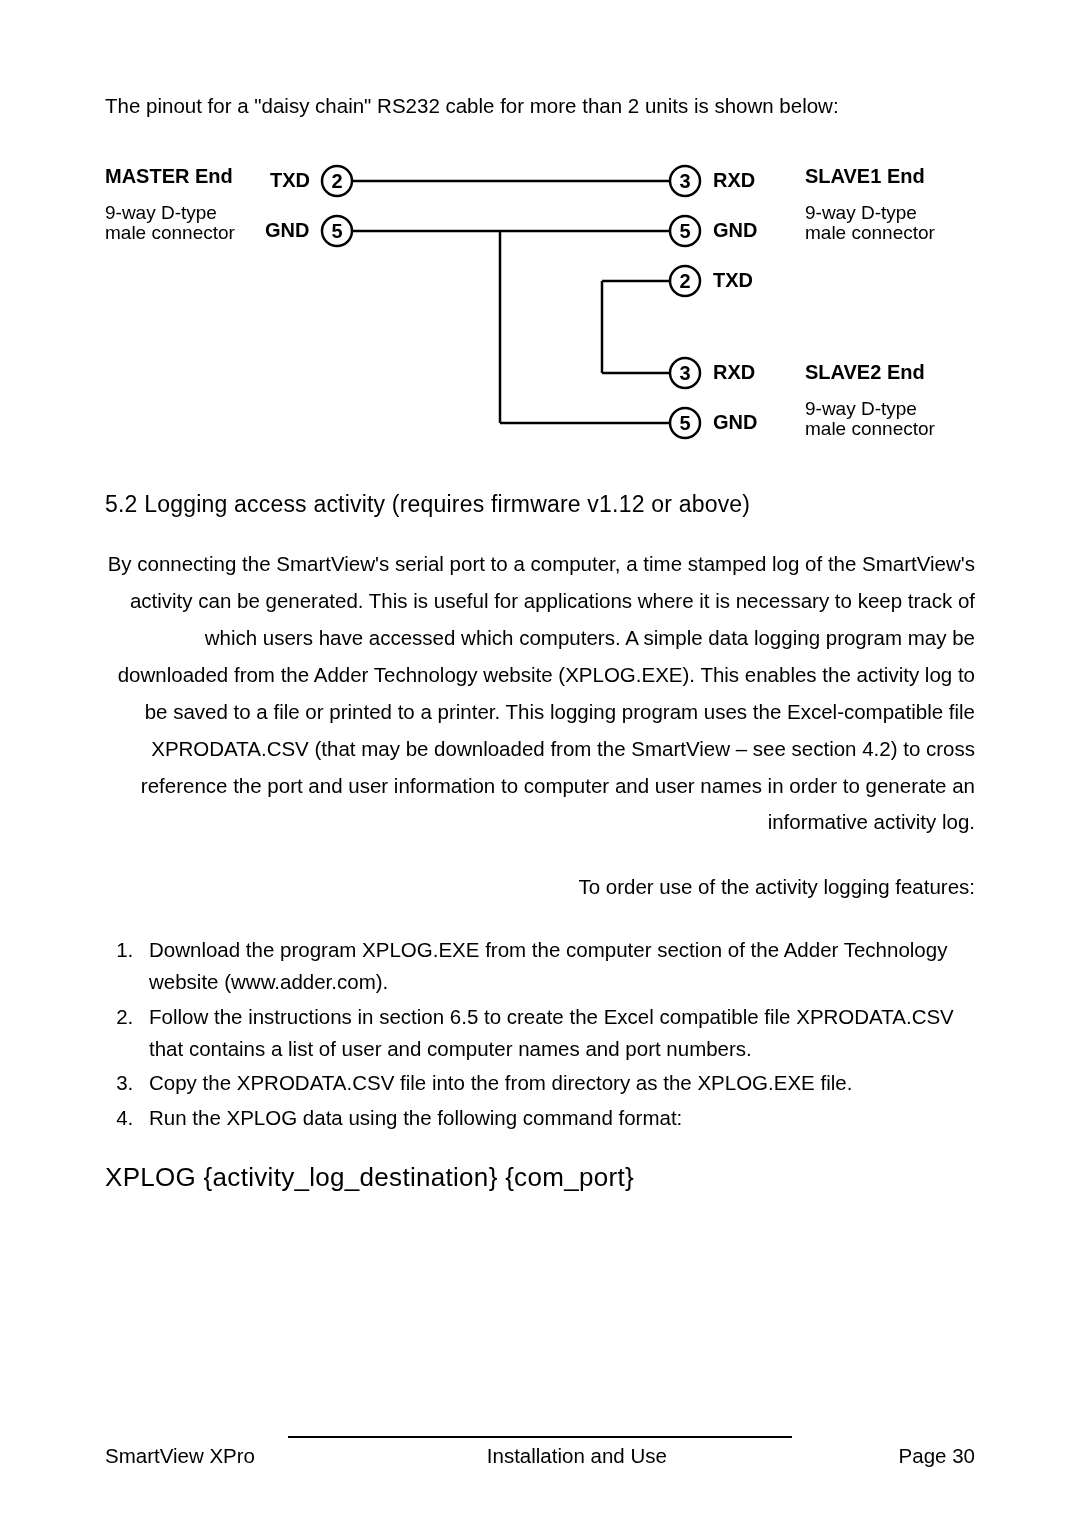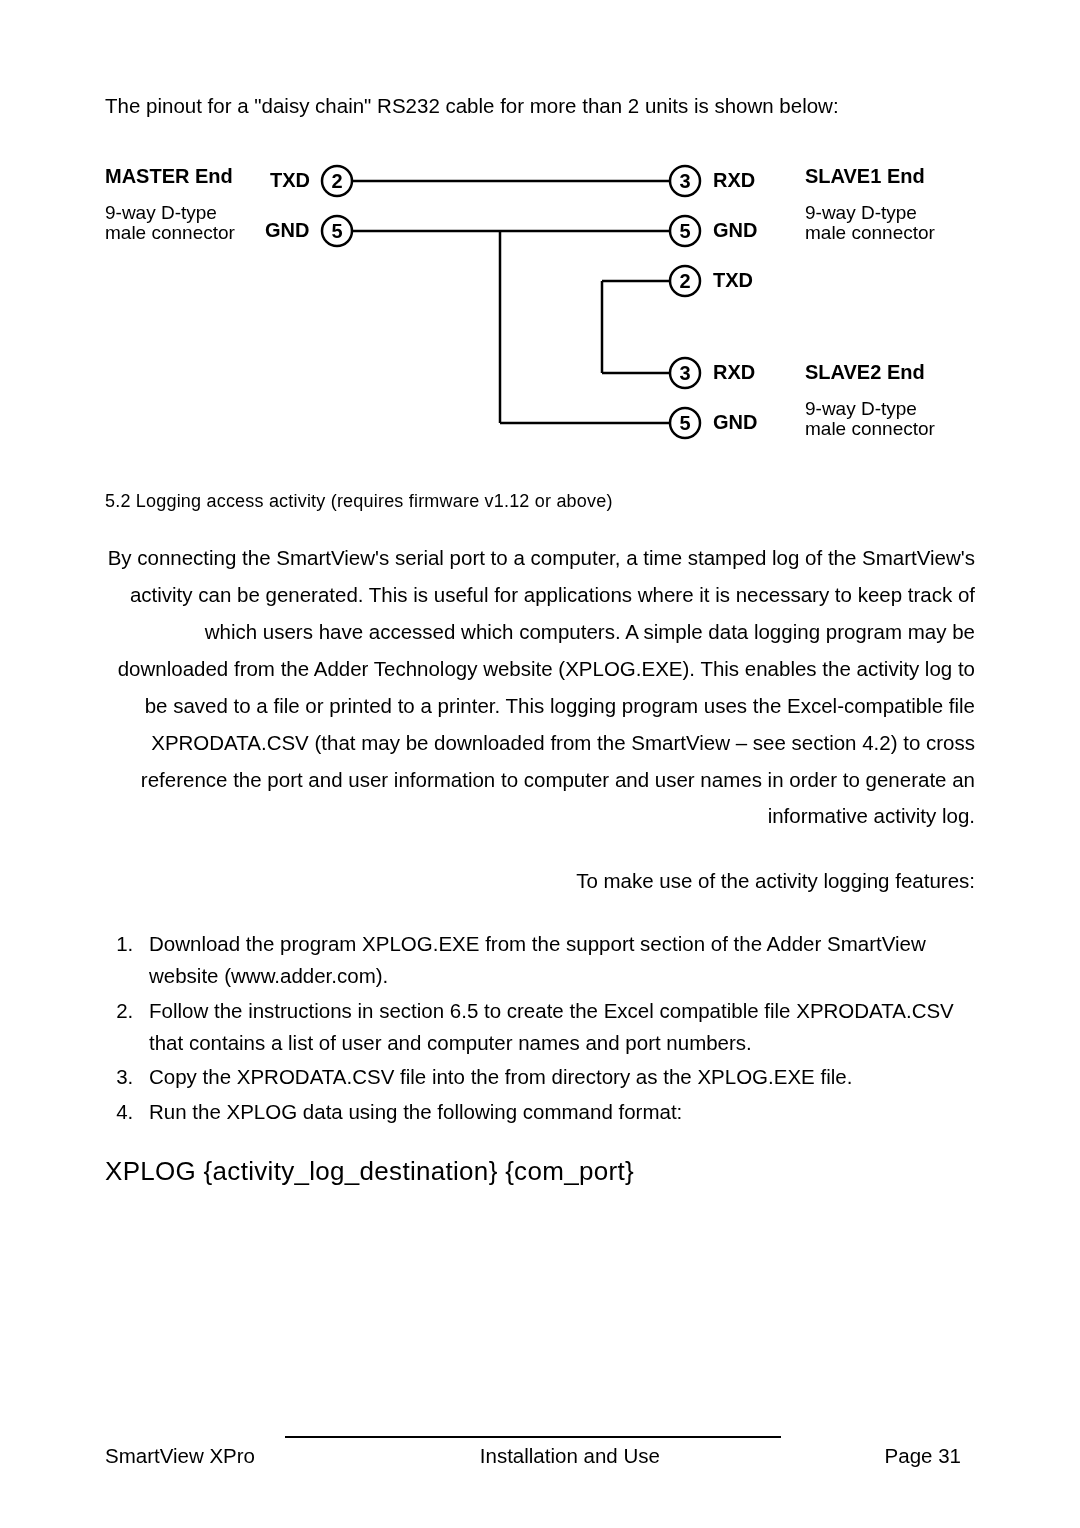--- a/index.html
+++ b/index.html
@@ -24,21 +24,21 @@
   .diagram {
     width: 870px;
     height: 300px;
     position: relative;
     margin-bottom: 40px;
   }
   .diagram text {
     font-family: Arial, Helvetica, sans-serif;
   }
   .section-title {
-    font-size: 18px;
+    font-size: 23px;
     font-weight: normal;
     letter-spacing: 0.2px;
     margin: 25px 0 28px 0;
   }
   .body-text {
     font-size: 20.5px;
     line-height: 1.8;
     margin-bottom: 28px;
     text-align: right;
   }
@@ -52,21 +52,21 @@
     padding-left: 10px;
     margin-bottom: 3px;
   }
   .cmd {
     font-size: 26px;
     letter-spacing: 0.3px;
   }
   .footer {
     position: absolute;
     left: 105px;
-    right: 119px;
+    right: 105px;
     bottom: 60px;
   }
   .footer-line {
     border-top: 2px solid #000;
     width: 58%;
     margin: 0 auto 6px auto;
   }
   .footer-row {
     display: flex;
     justify-content: space-between;
@@ -132,32 +132,32 @@
       <line x1="565" y1="130" x2="497" y2="130" stroke="#000" stroke-width="2.5"></line>
       <line x1="497" y1="130" x2="497" y2="222" stroke="#000" stroke-width="2.5"></line>
       <line x1="497" y1="222" x2="565" y2="222" stroke="#000" stroke-width="2.5"></line>
     </svg>
   </div>
 
   <h2 class="section-title">5.2 Logging access activity (requires firmware v1.12 or above)</h2>
 
   <p class="body-text">By connecting the SmartView's serial port to a computer, a time stamped log of the SmartView's activity can be generated. This is useful for applications where it is necessary to keep track of which users have accessed which computers. A simple data logging program may be downloaded from the Adder Technology website (XPLOG.EXE). This enables the activity log to be saved to a file or printed to a printer. This logging program uses the Excel-compatible file XPRODATA.CSV (that may be downloaded from the SmartView – see section 4.2) to cross reference the port and user information to computer and user names in order to generate an informative activity log.</p>
 
-  <p class="body-text">To make use of the activity logging features:</p>
+  <p class="body-text">To order use of the activity logging features:</p>
 
   <ol class="list">
-    <li>Download the program XPLOG.EXE from the support section of the Adder SmartView website (www.adder.com).</li>
+    <li>Download the program XPLOG.EXE from the computer section of the Adder Technology website (www.adder.com).</li>
     <li>Follow the instructions in section 6.5 to create the Excel compatible file XPRODATA.CSV that contains a list of user and computer names and port numbers.</li>
     <li>Copy the XPRODATA.CSV file into the from directory as the XPLOG.EXE file.</li>
     <li>Run the XPLOG data using the following command format:</li>
   </ol>
 
   <p class="cmd">XPLOG  {activity_log_destination}  {com_port}</p>
 
   <div class="footer">
     <div class="footer-line"></div>
     <div class="footer-row">
       <span>SmartView XPro</span>
       <span>Installation and Use</span>
-      <span>Page 31</span>
+      <span>Page 30</span>
     </div>
   </div>
 </div>
 
 </body></html>

